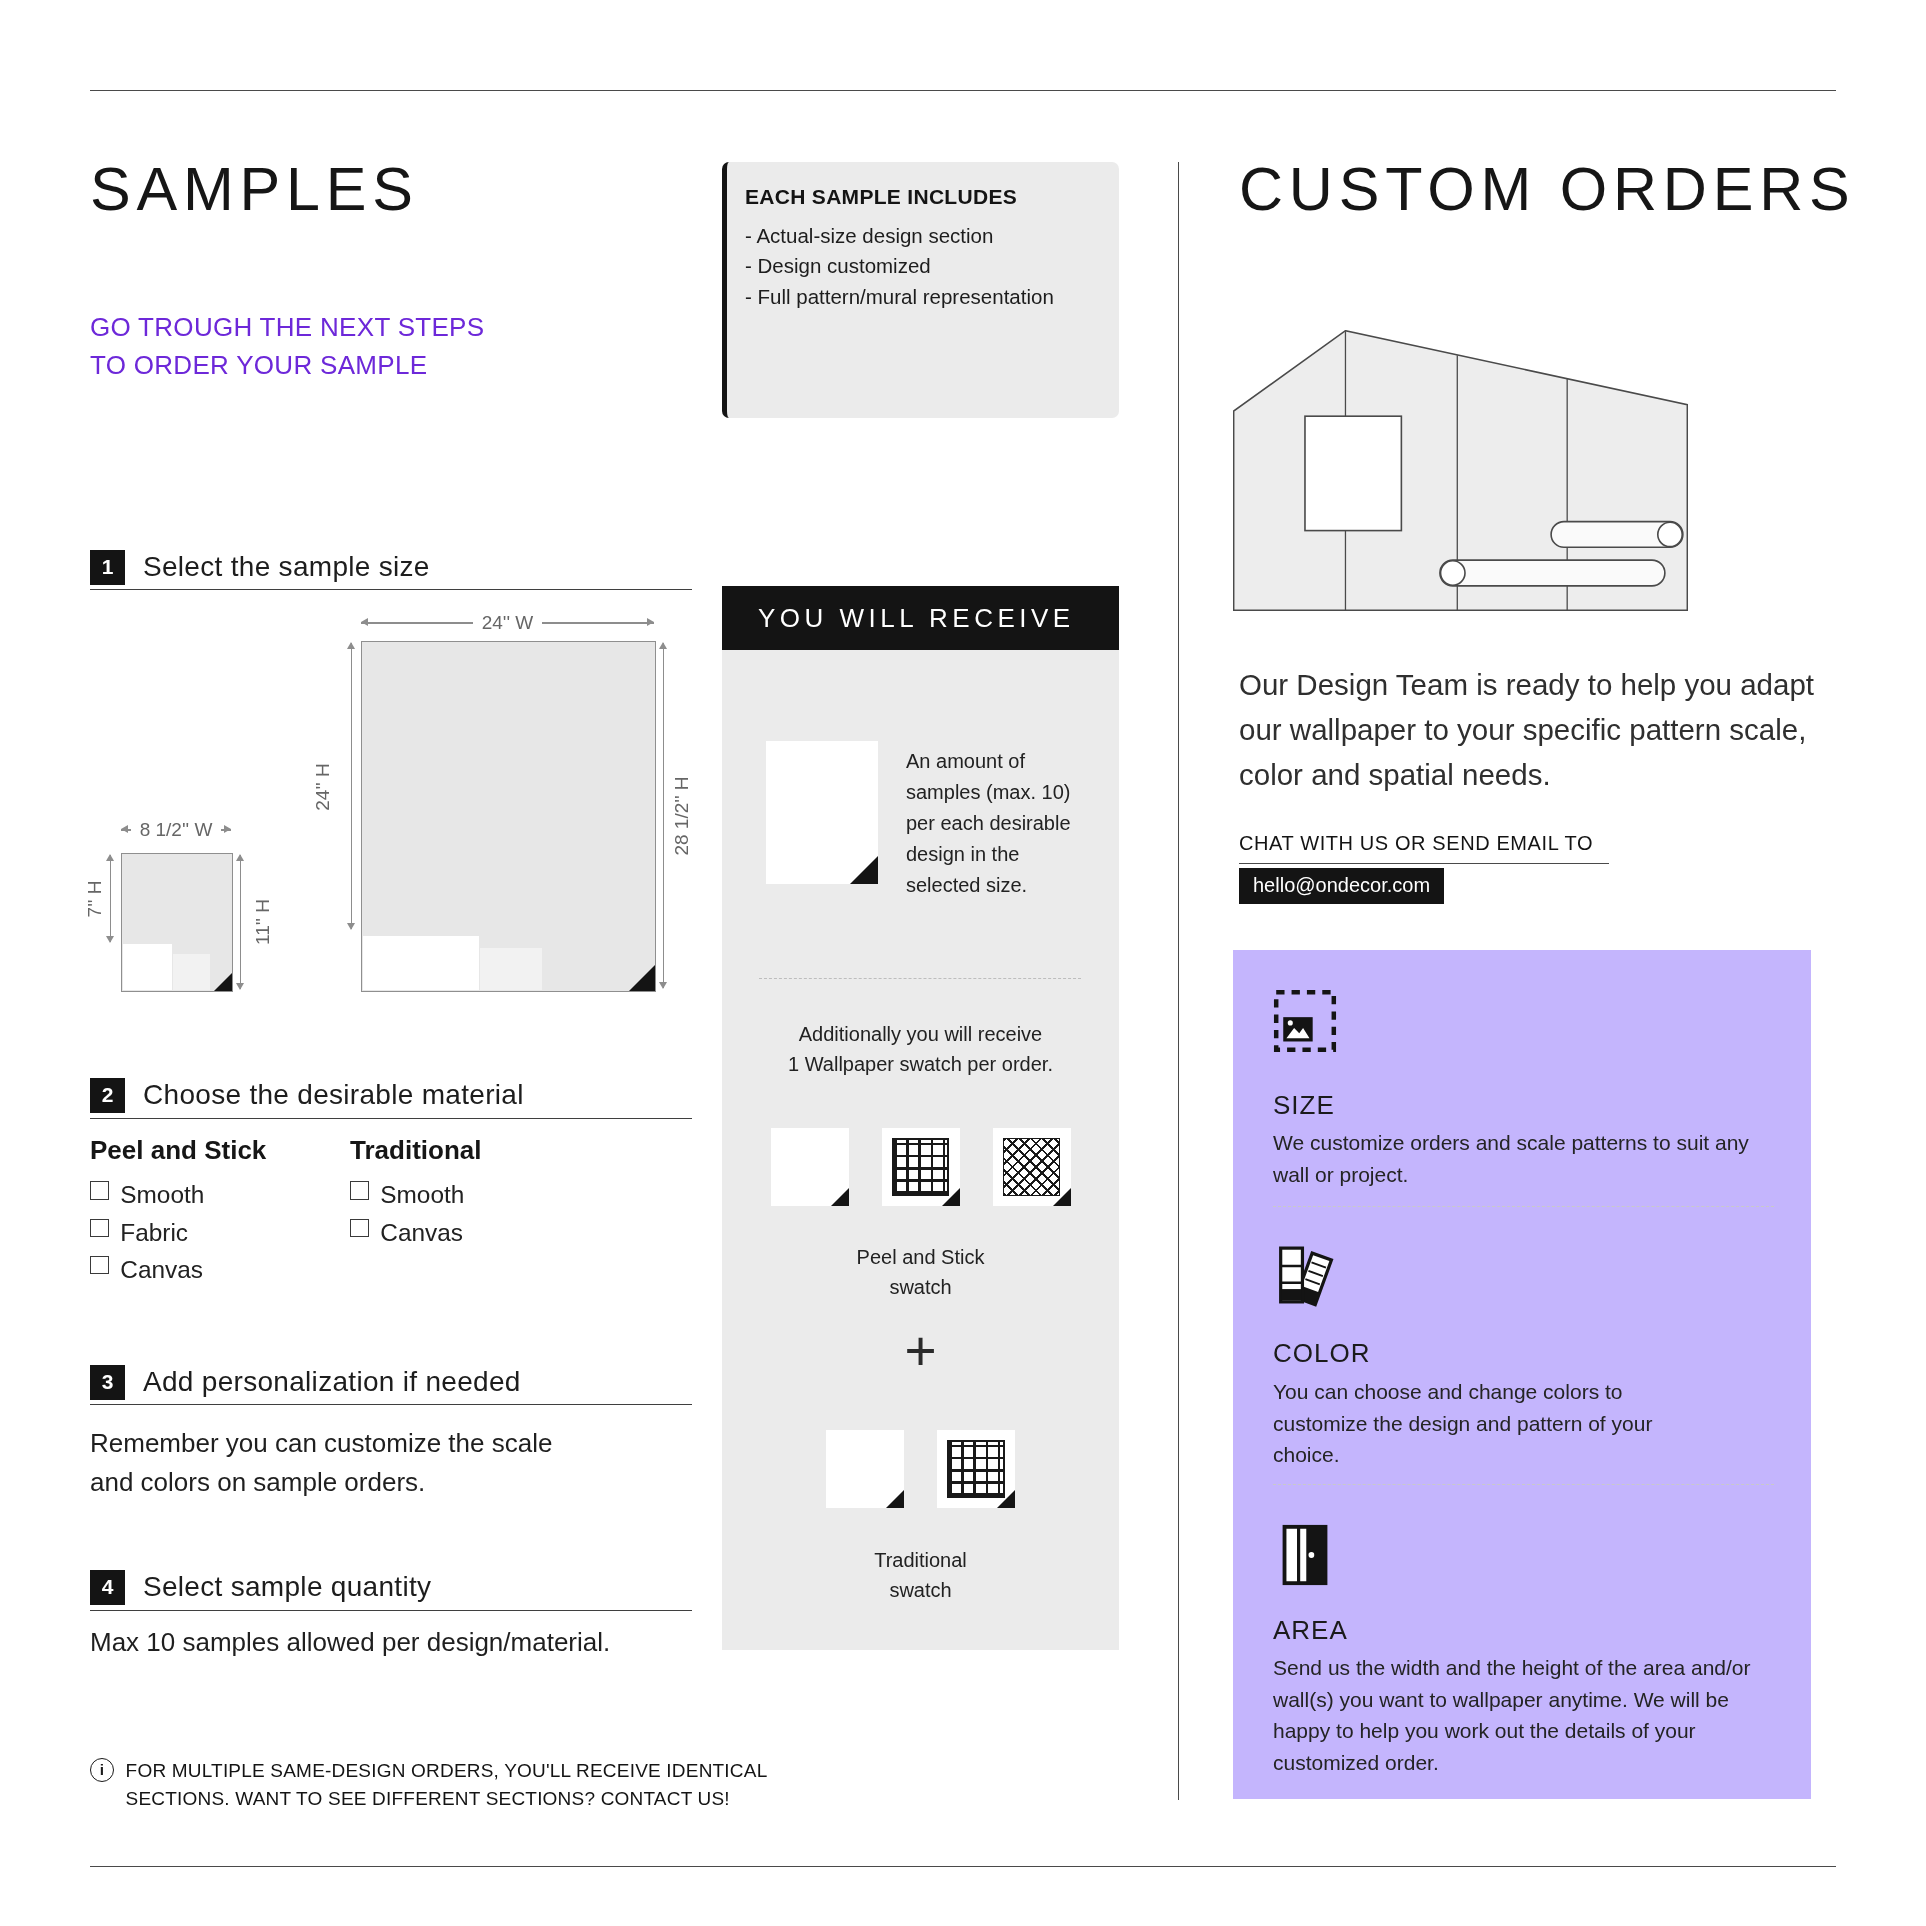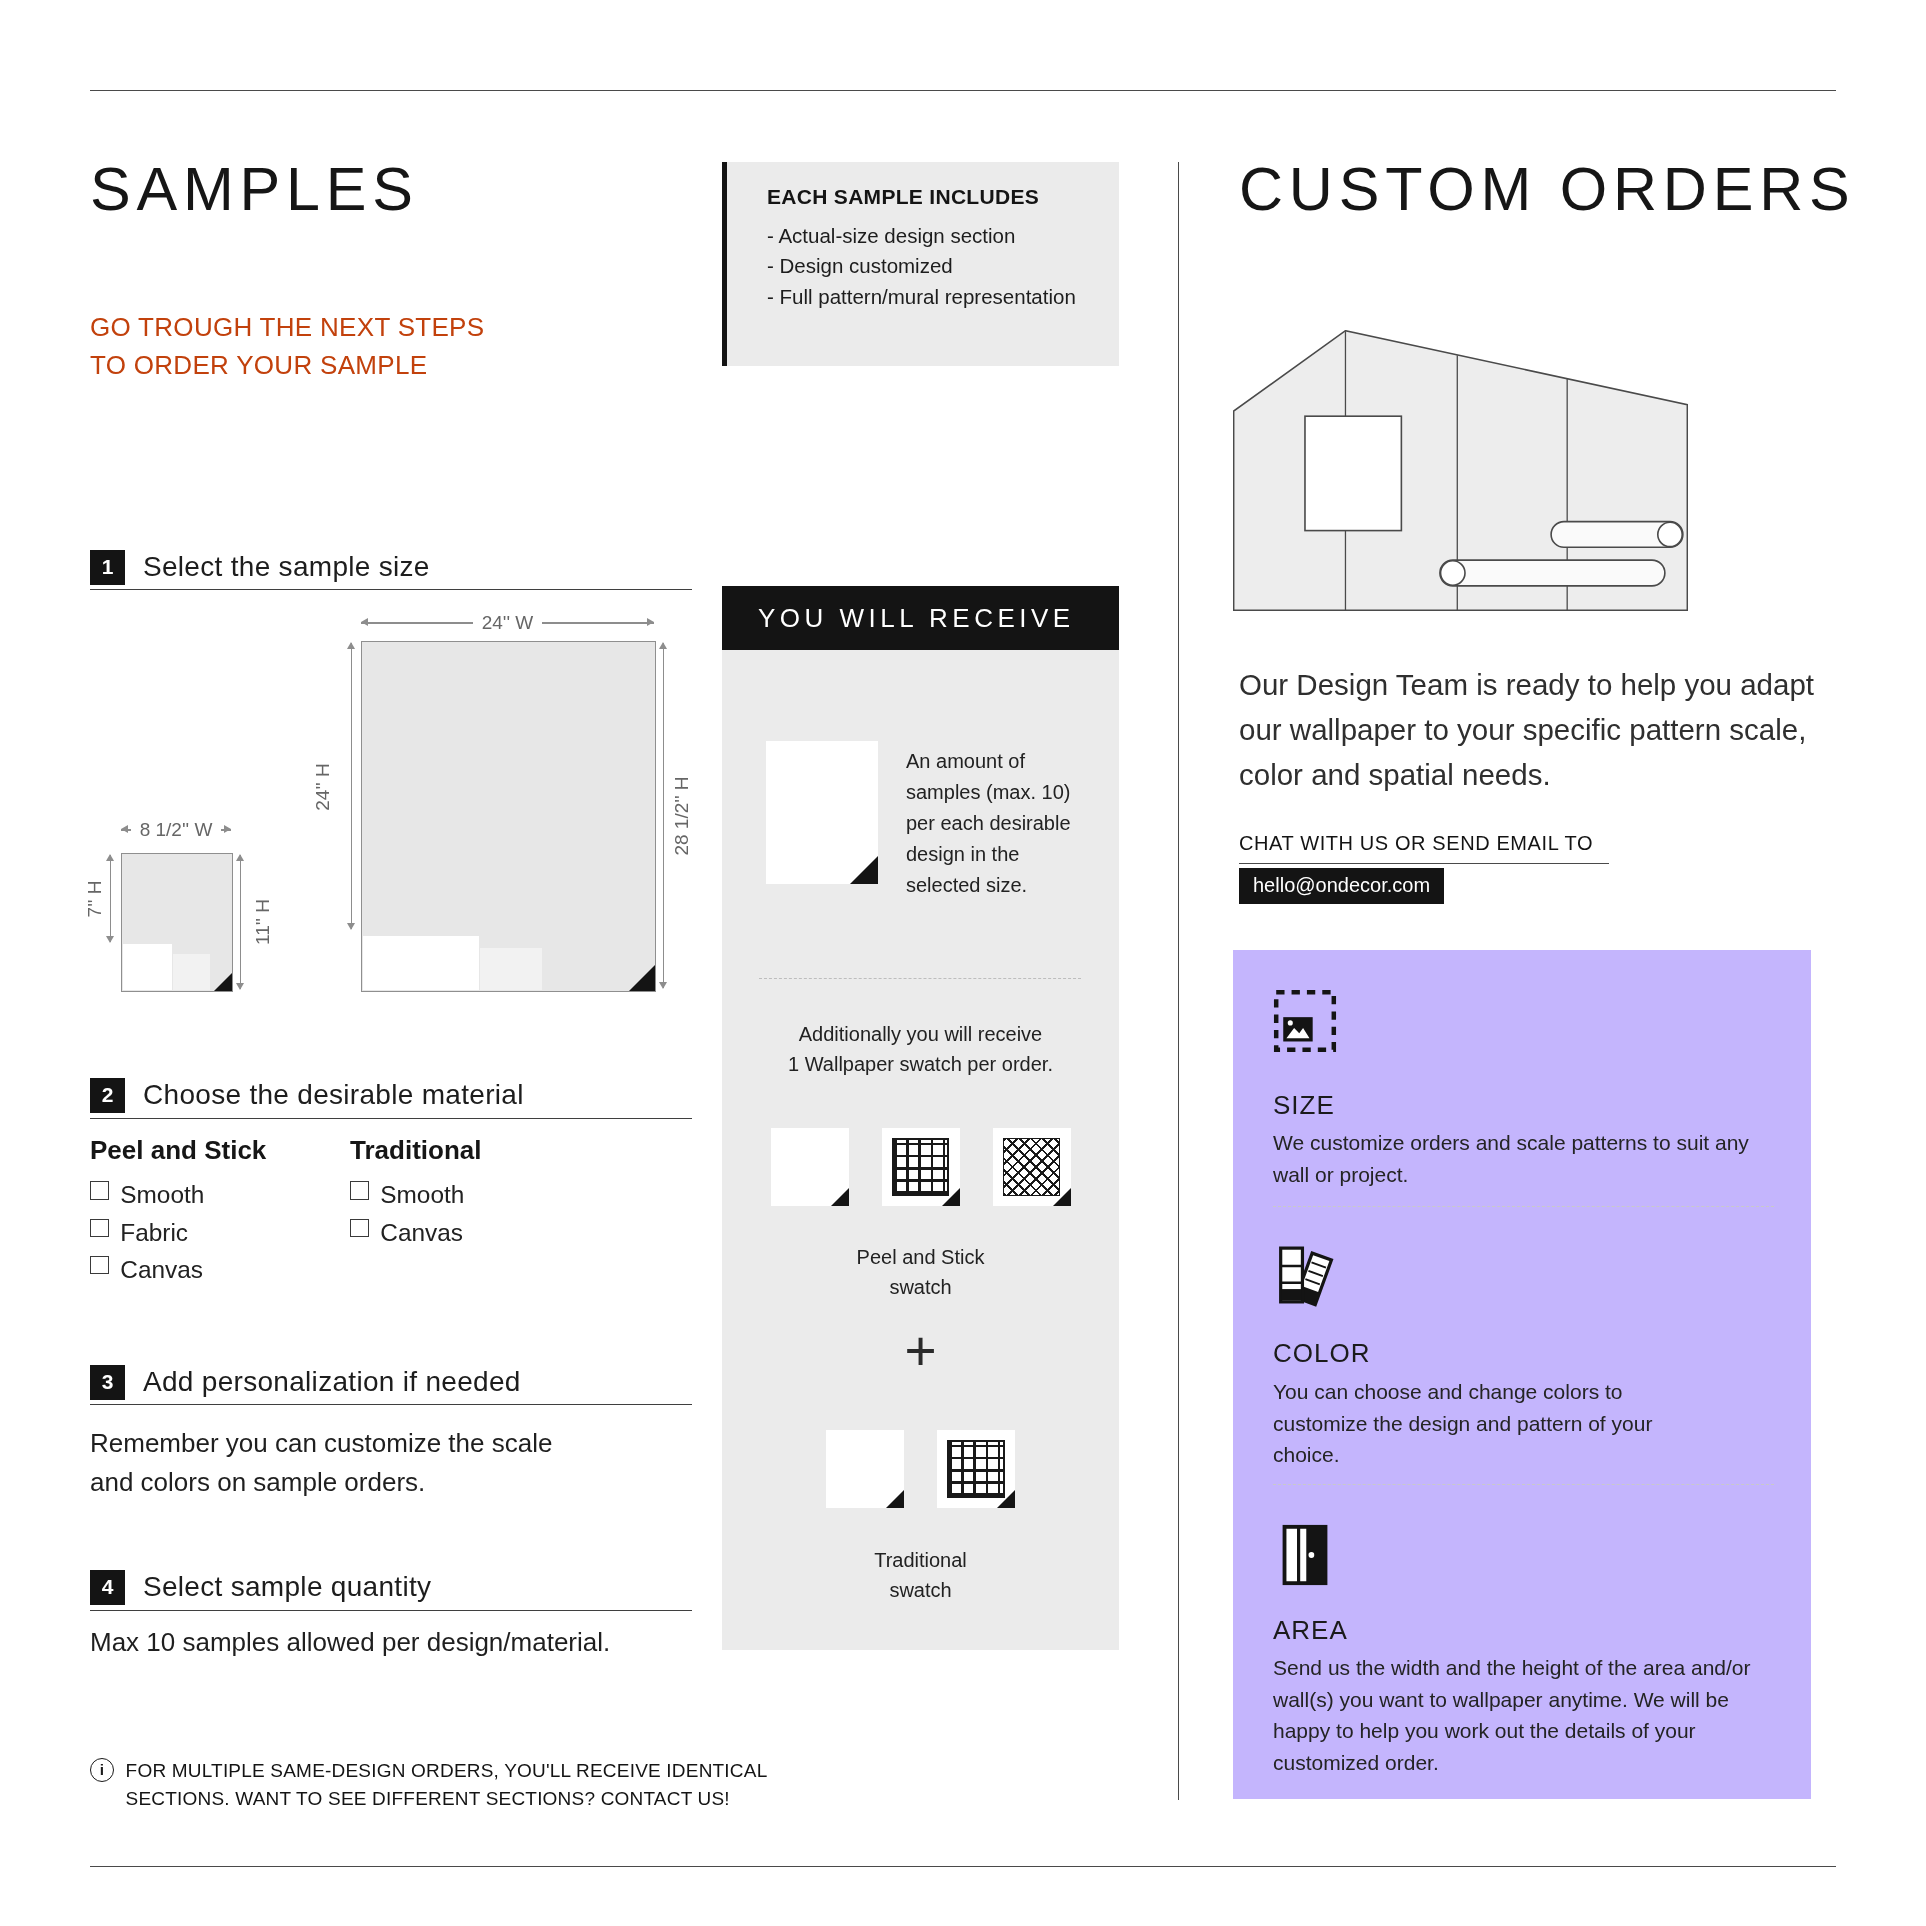--- a/index.html
+++ b/index.html
@@ -3,21 +3,21 @@
 <meta charset="utf-8">
 <style>
   html,body{margin:0;padding:0;background:#fff;}
   .page{position:relative;width:1926px;height:1926px;background:#ffffff;overflow:hidden;
         font-family:"Liberation Sans","DejaVu Sans",sans-serif;color:#1b1b1b;}
   .rule{position:absolute;left:90px;width:1746px;height:1.3px;background:#4a4a4a;}
   .vdivider{position:absolute;left:1178px;top:162px;width:1.3px;height:1638px;background:#4a4a4a;}
 
   .big-title{position:absolute;font-size:61px;letter-spacing:5.8px;font-weight:400;color:#161616;white-space:nowrap;}
 
-  .intro{position:absolute;left:90px;top:309px;font-size:26px;line-height:1.45;color:#c2410c;letter-spacing:0.3px;}
+  .intro{position:absolute;left:90px;top:309px;font-size:26px;line-height:1.45;color:#6d28d9;letter-spacing:0.3px;}
 
   .step-header{position:absolute;left:90px;display:flex;align-items:center;gap:18px;height:36px;}
   .step-badge{width:35px;height:35px;background:#141414;color:#fff;display:flex;align-items:center;justify-content:center;
               font-size:21px;font-weight:700;}
   .step-label{font-size:28px;color:#1d1d1d;letter-spacing:0.3px;white-space:nowrap;}
   .step-underline{position:absolute;left:90px;width:602px;height:1.3px;background:#3f3f3f;}
 
   
   .sample-rect{position:absolute;background:#e7e7e7;border:1.3px solid #8f8f8f;}
   .inner-white{position:absolute;background:#ffffff;}
@@ -48,22 +48,22 @@
 
   .note{position:absolute;font-size:26px;line-height:1.5;color:#1f1f1f;}
 
   .footer-note{position:absolute;left:90px;top:1757px;display:flex;gap:11.6px;}
   .info-circle{width:22px;height:22px;border:1.9px solid #1a1a1a;border-radius:50%;flex:none;margin-top:1.3px;
                display:flex;align-items:center;justify-content:center;font-size:15.4px;font-weight:700;}
   .info-circle::before{content:"i";}
   .fn-lines{font-size:19px;line-height:1.45;color:#141414;letter-spacing:0.2px;}
 
   
-  .includes-box{position:absolute;left:722px;top:162px;width:397px;height:204px;background:#ebebeb;
-                border-left:5.8px solid #141414;box-sizing:border-box;padding:23px 40px;}
+  .includes-box{position:absolute;left:722px;top:162px;width:397px;height:256px;background:#ebebeb;
+                border-left:5.8px solid #141414;box-sizing:border-box;padding:23px 18px;border-radius:7px;}
   .inc-title{font-size:21px;font-weight:700;letter-spacing:0.3px;margin-bottom:11.6px;color:#141414;}
   .inc-item{font-size:20.5px;line-height:1.5;color:#1d1d1d;padding-left:16.7px;text-indent:-16.7px;}
   .inc-item::before{content:"- ";}
 
   .receive-bar{position:absolute;left:722px;top:586px;width:397px;height:64px;background:#141414;color:#ffffff;
                display:flex;align-items:center;padding-left:36px;box-sizing:border-box;font-size:26px;letter-spacing:4.5px;white-space:nowrap;}
   .receive-panel{position:absolute;left:722px;top:650px;width:397px;height:1000px;background:#ebebeb;}
   .sample-page{position:absolute;left:44px;top:91px;width:112px;height:143px;background:#ffffff;}
   .rp-text{position:absolute;left:184px;top:96px;width:193px;font-size:20px;line-height:1.55;color:#222;}
   .rp-divider{position:absolute;left:37px;top:328px;width:322px;border-top:1.3px dashed #bdbdbd;}

